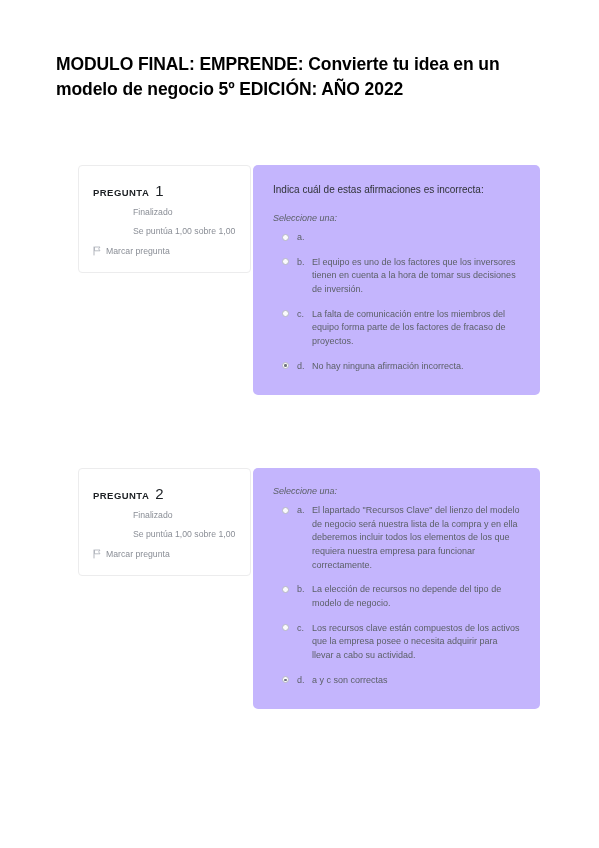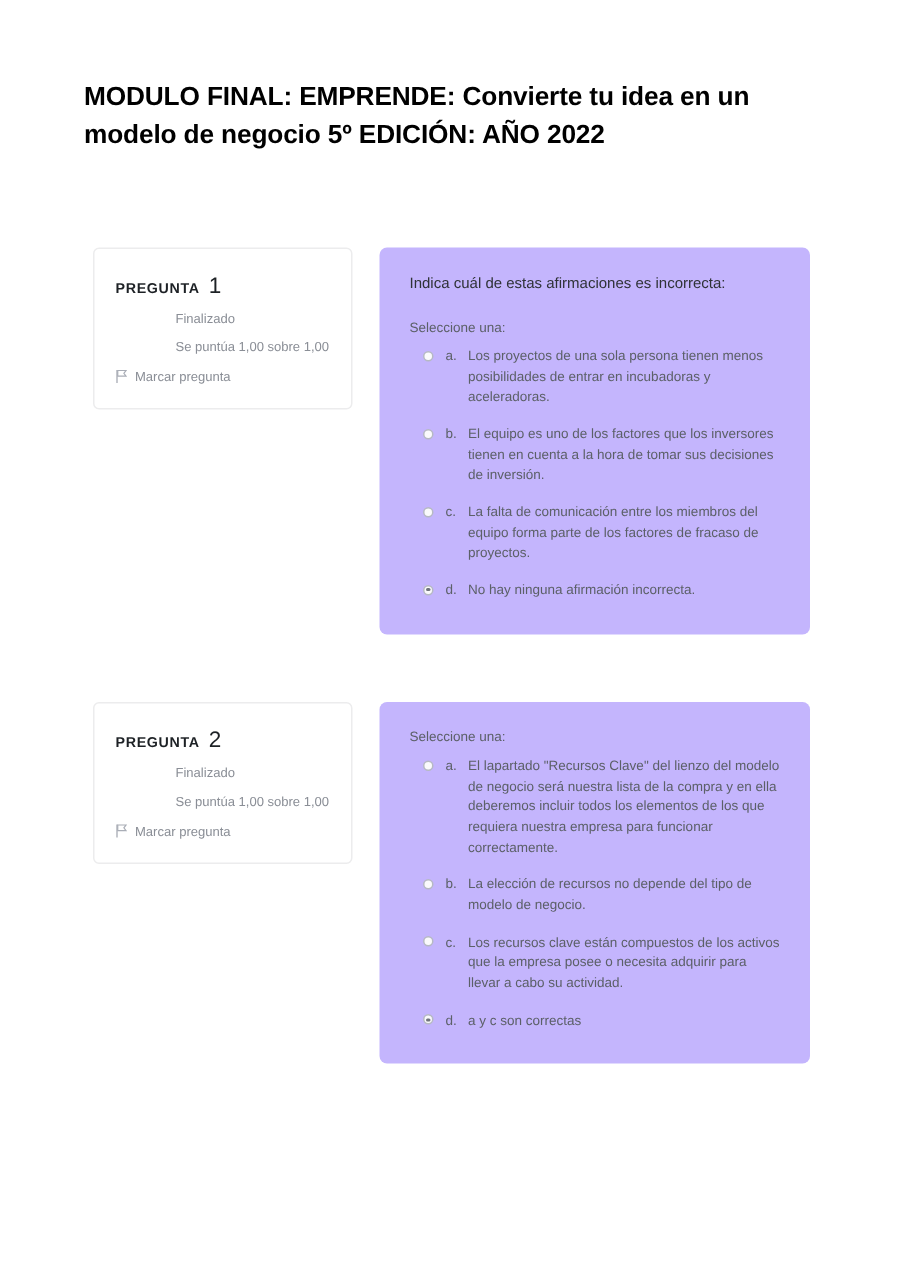--- a/index.html
+++ b/index.html
@@ -37,21 +37,21 @@
 
   .qblock {
     position: absolute;
     left: 0;
     width: 599px;
   }
 
   
   .qinfo {
     position: absolute;
-    left: 62px;
+    left: 78px;
     top: 0;
     width: 173px;
     background: #ffffff;
     border: 1px solid #ececed;
     border-radius: 4px;
     box-sizing: border-box;
     padding: 17px 14px 16px 14px;
   }
   .qinfo-head {
     display: flex;
@@ -109,20 +109,21 @@
   .qtext {
     font-size: 10px;
     color: #2f3237;
     line-height: 1.4;
     margin-bottom: 16px;
   }
   .qselect {
     font-size: 9px;
     color: #5c6068;
     margin-bottom: 8px;
+    font-style: italic;
   }
   .opt {
     display: flex;
     align-items: flex-start;
     margin-bottom: 11px;
     padding-left: 9px;
   }
   .opt:last-child { margin-bottom: 0; }
   .radio {
     flex: 0 0 auto;
@@ -186,21 +187,20 @@
       </div>
     </div>
 
     <div class="qbody">
       <div class="qtext">Indica cuál de estas afirmaciones es incorrecta:</div>
       <div class="qselect">Seleccione una:</div>
 
       <div class="opt">
         <span class="radio"></span>
         <span class="opt-letter">a.</span>
-        <span class="opt-text">Los proyectos de una sola persona tienen menos posibilidades de entrar en incubadoras y aceleradoras.</span>
       </div>
       <div class="opt">
         <span class="radio"></span>
         <span class="opt-letter">b.</span>
         <span class="opt-text">El equipo es uno de los factores que los inversores tienen en cuenta a la hora de tomar sus decisiones de inversión.</span>
       </div>
       <div class="opt">
         <span class="radio"></span>
         <span class="opt-letter">c.</span>
         <span class="opt-text">La falta de comunicación entre los miembros del equipo forma parte de los factores de fracaso de proyectos.</span>

